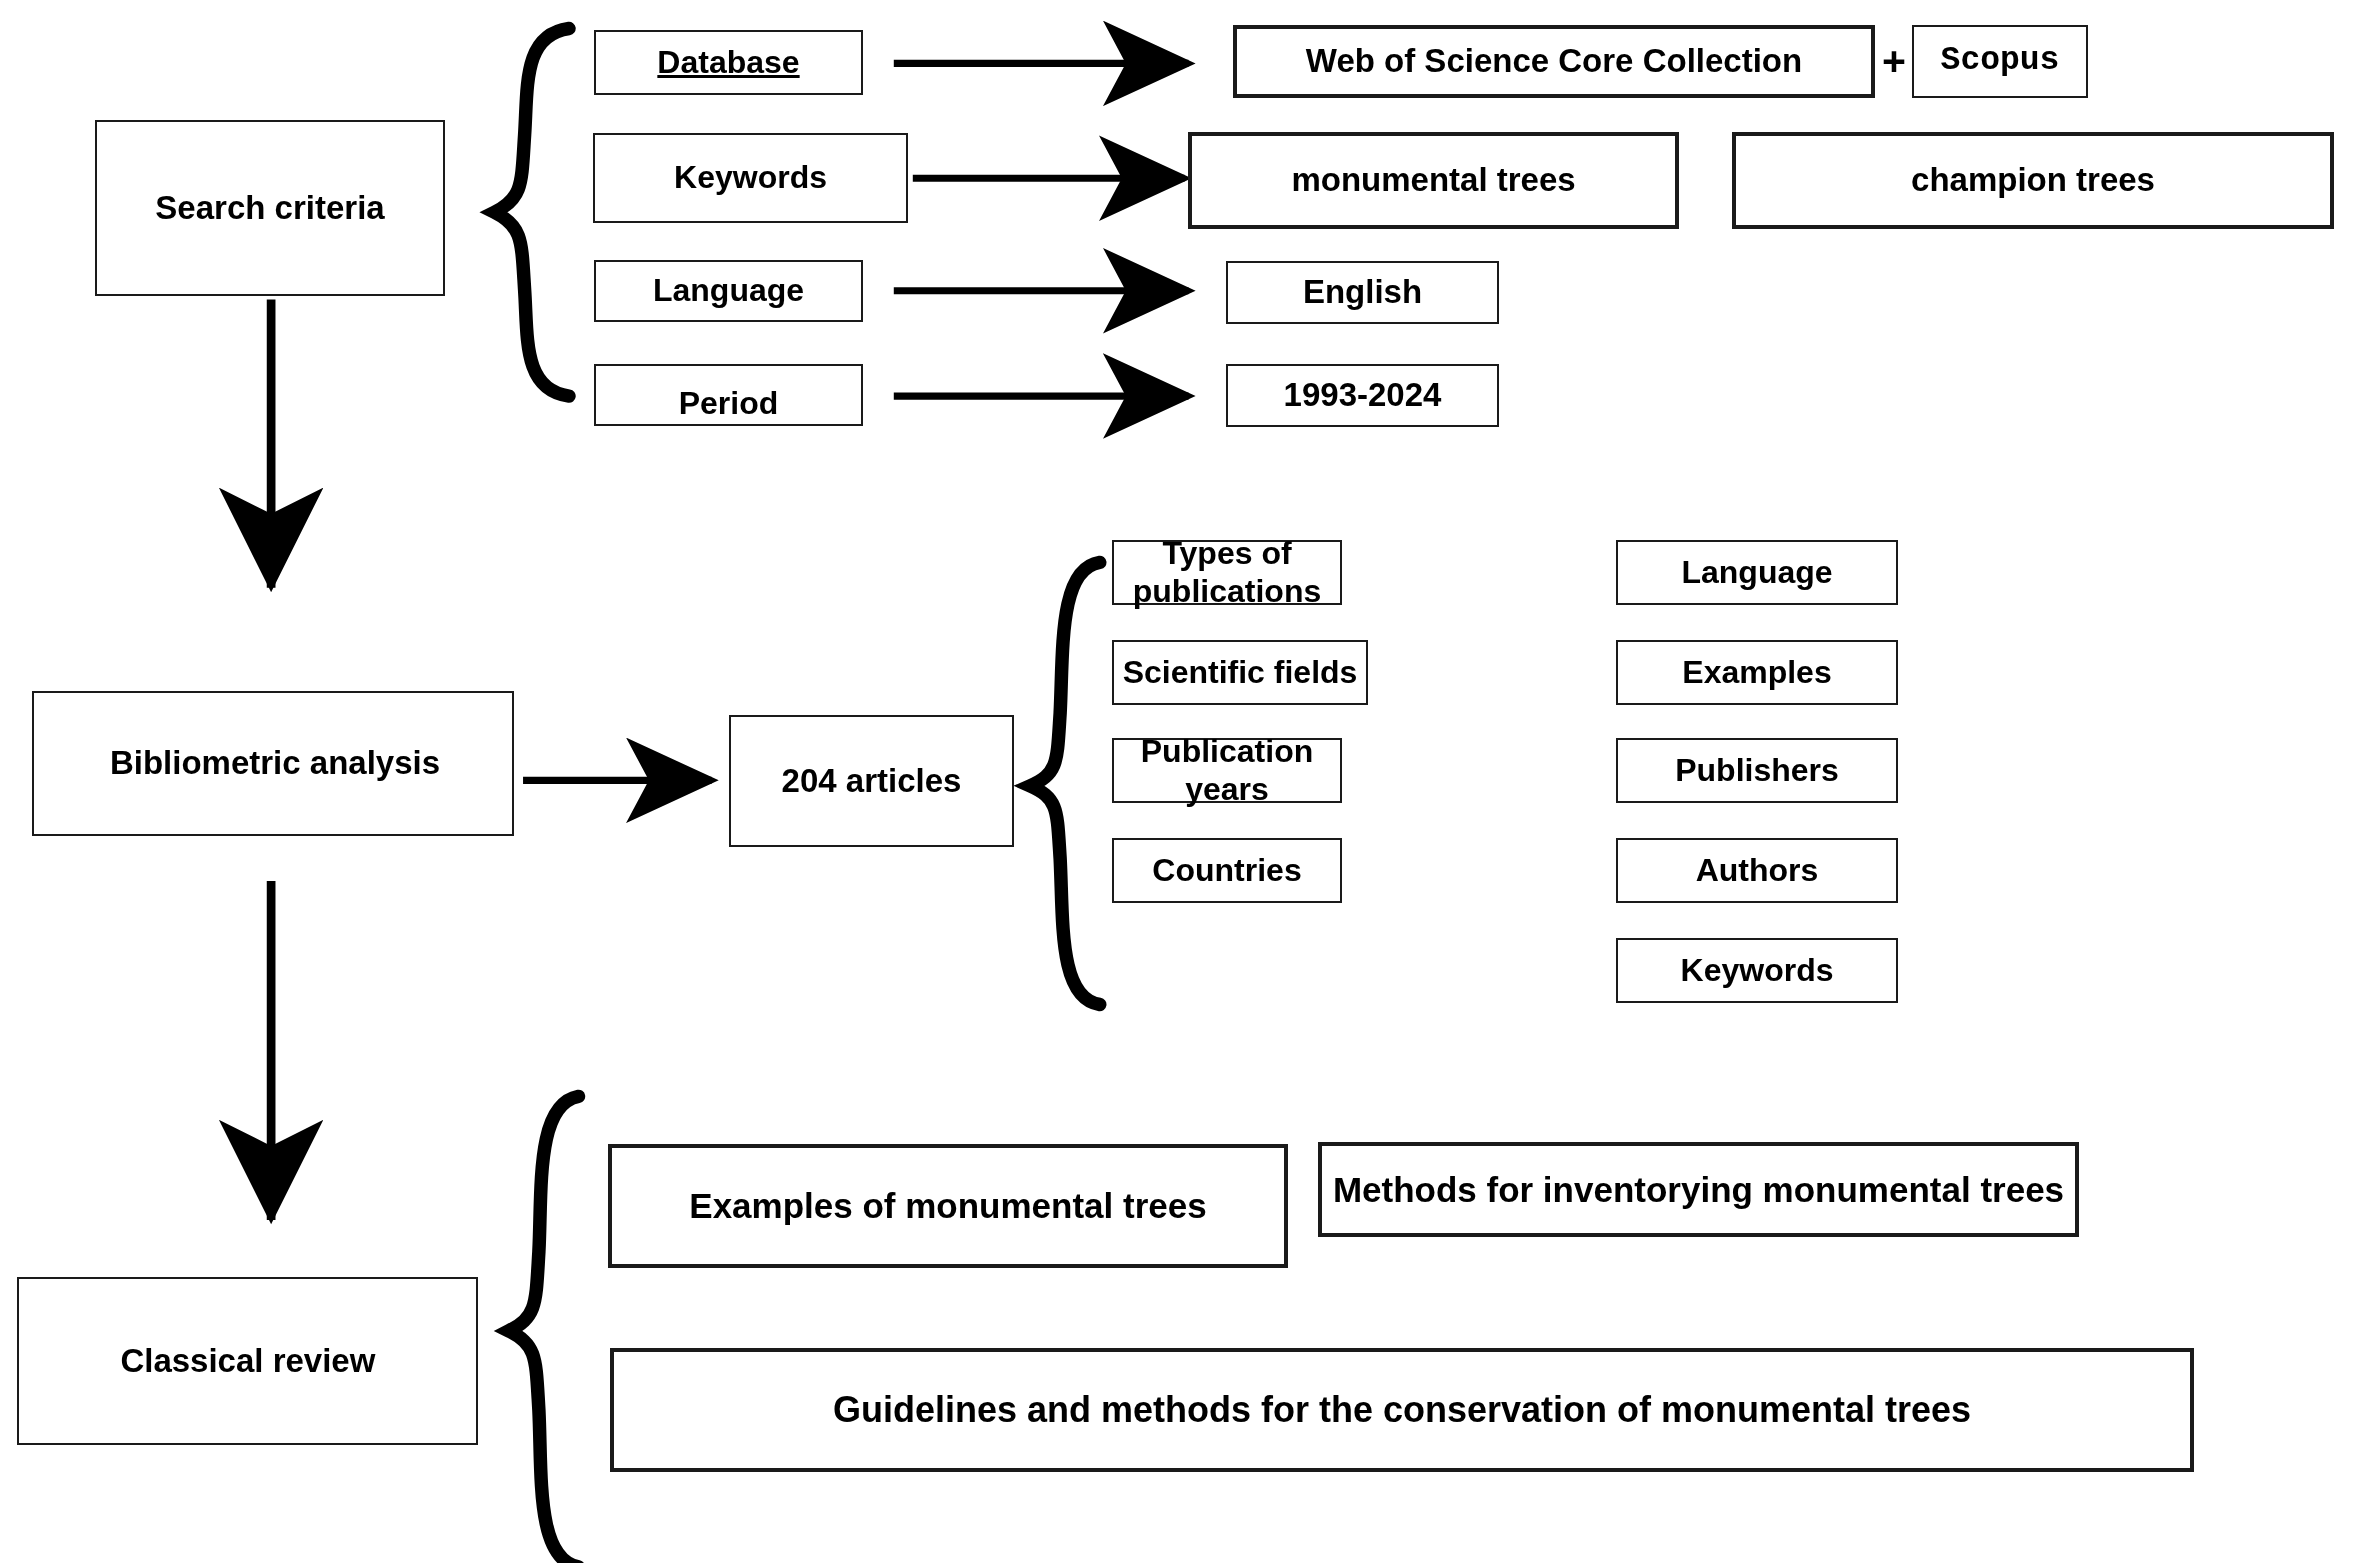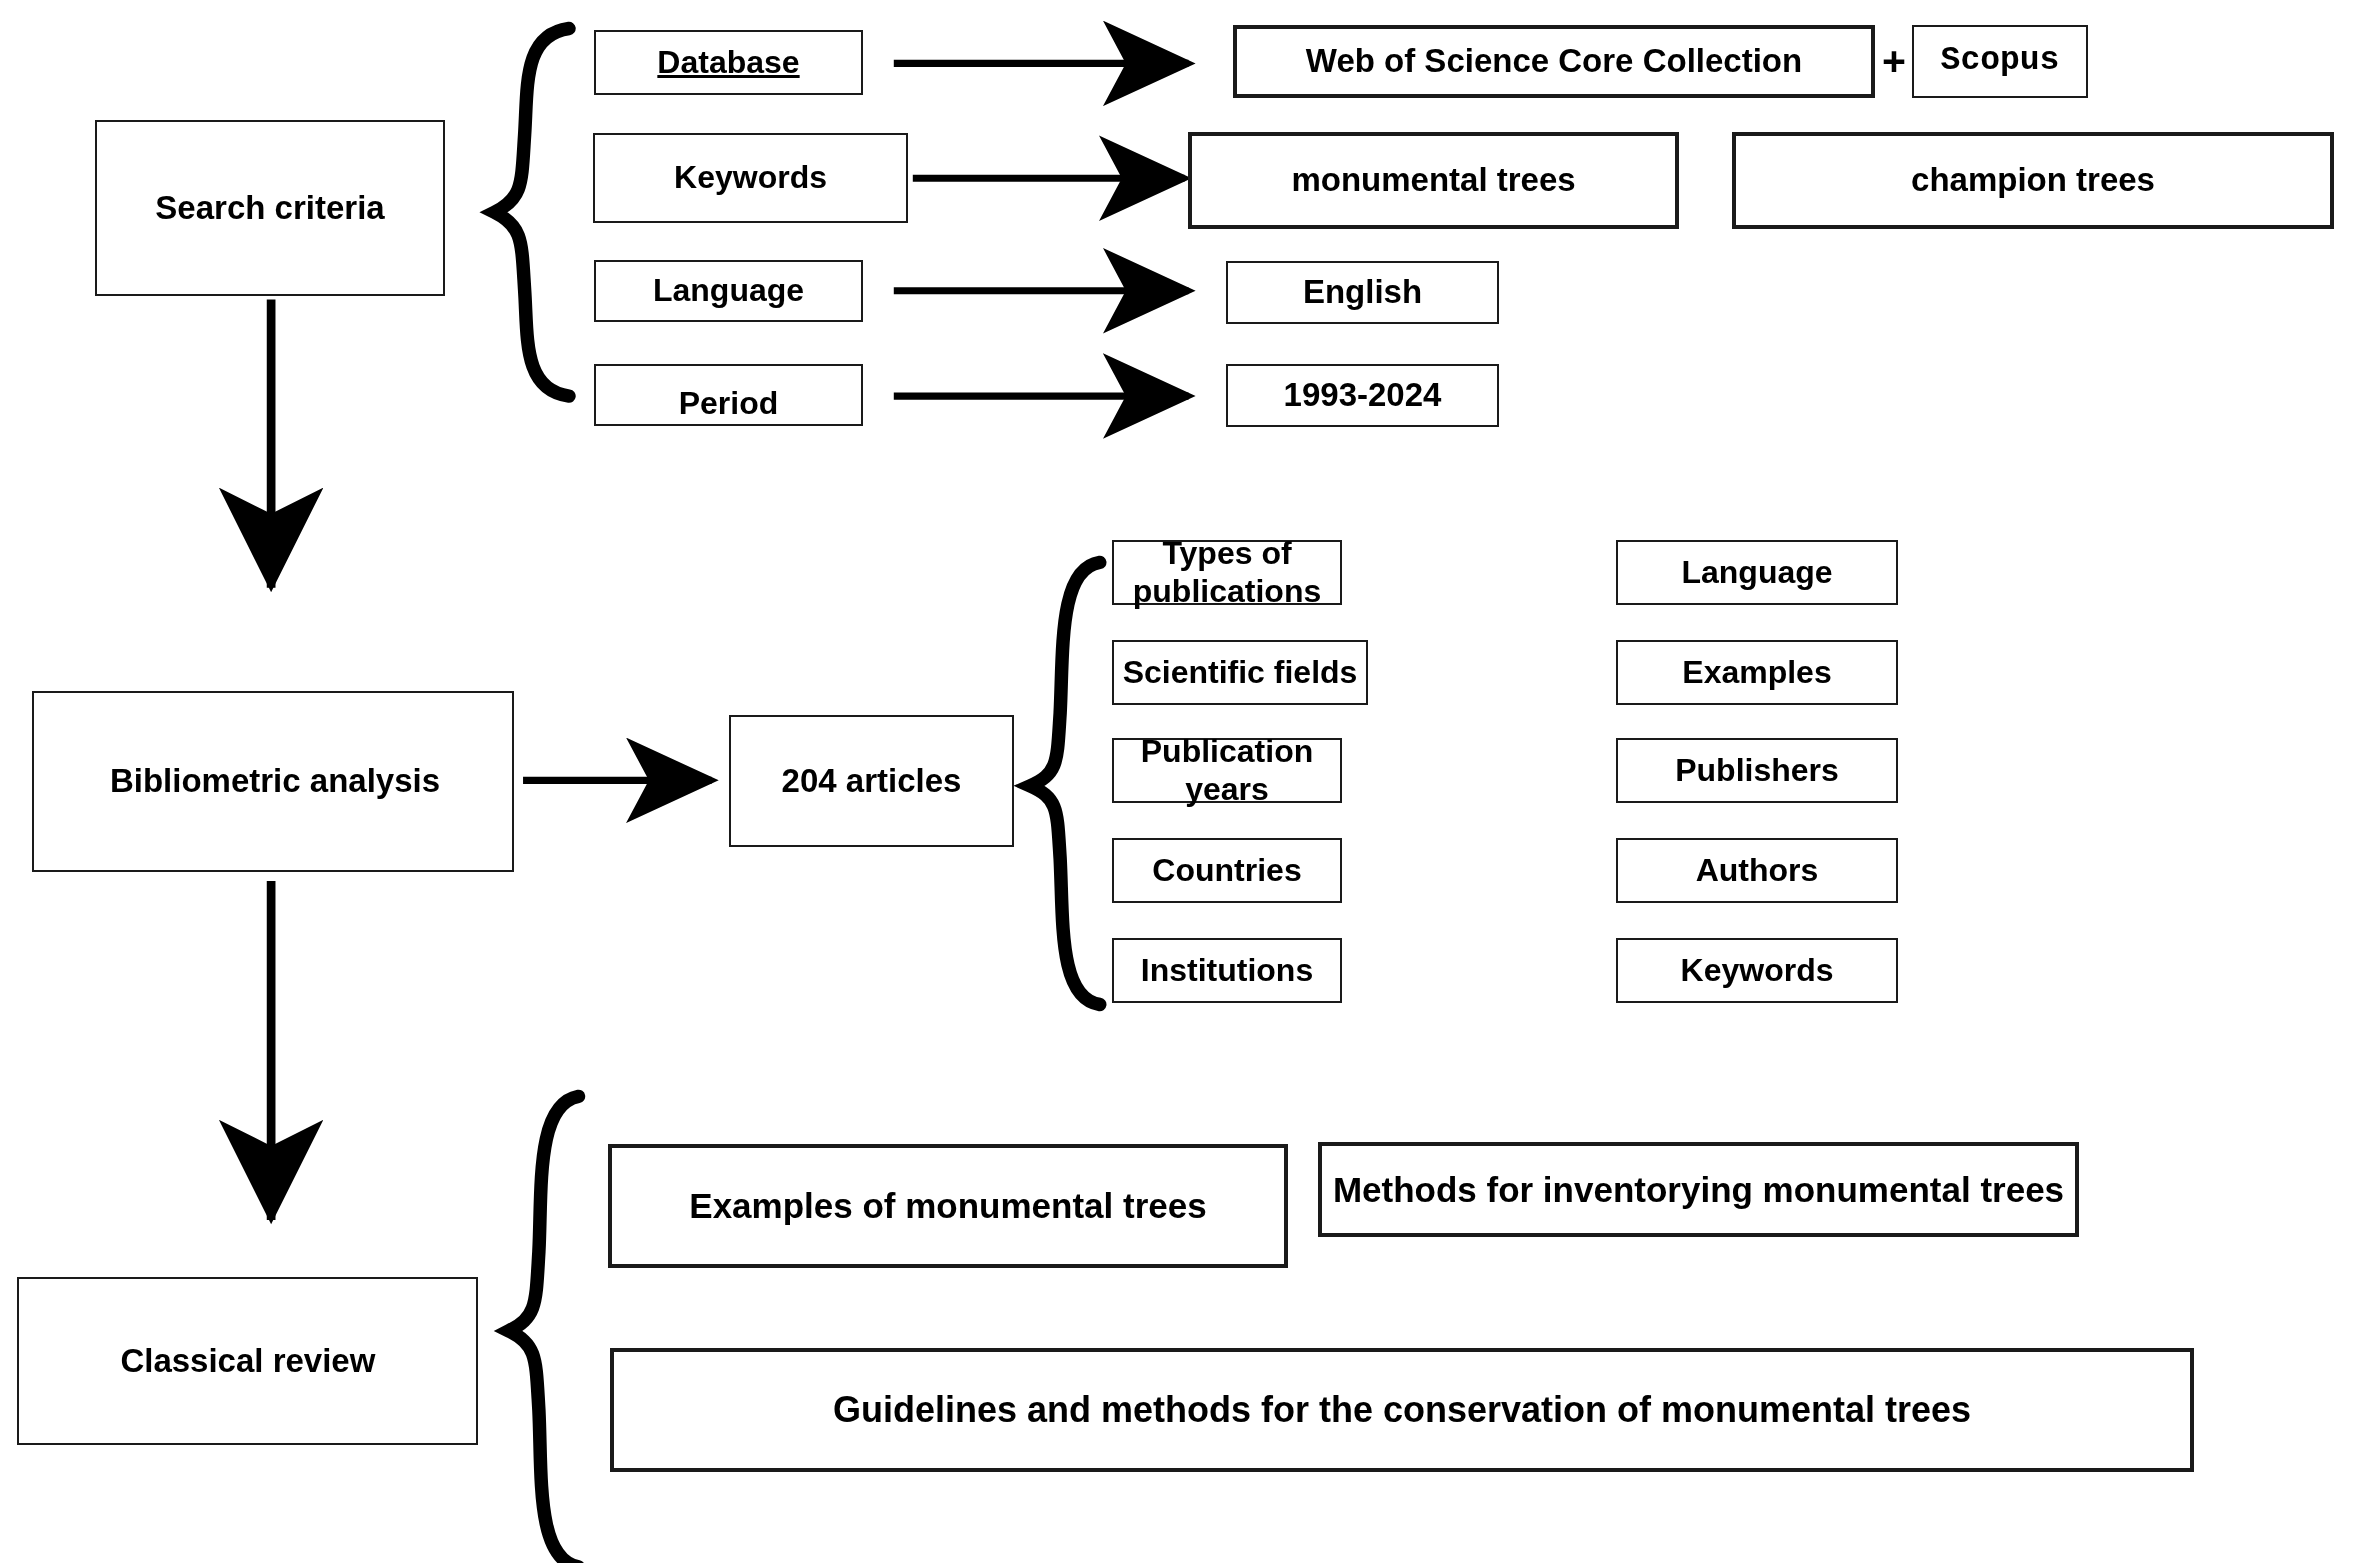--- a/index.html
+++ b/index.html
@@ -160,43 +160,40 @@
   </div>
 
   <div class="fbox thin" style="left:1226px; top:261px; width:273px; height:63px; font-size:33px;">
     <span class="txt">English</span>
   </div>
 
   <div class="fbox thin" style="left:1226px; top:364px; width:273px; height:63px; font-size:33px;">
     <span class="txt">1993-2024</span>
   </div>
 
-  <div class="fbox" style="left:32px; top:691px; width:482px; height:181px; font-size:33px;padding-left:12px;">
+  <div class="fbox" style="left:32px; top:691px; width:482px; height:145px; font-size:33px;padding-left:12px;">
     <span class="txt">Bibliometric analysis</span>
   </div>
 
   <div class="fbox" style="left:729px; top:715px; width:285px; height:132px; font-size:33px;">
     <span class="txt">204 articles</span>
   </div>
 
   <div class="fbox" style="left:1112px; top:540px; width:230px; height:65px; font-size:32px;">
     <span class="txt">Types of publications</span>
   </div>
   <div class="fbox" style="left:1112px; top:640px; width:256px; height:65px; font-size:32px;">
     <span class="txt">Scientific fields</span>
   </div>
   <div class="fbox" style="left:1112px; top:738px; width:230px; height:65px; font-size:32px;">
     <span class="txt">Publication years</span>
   </div>
   <div class="fbox" style="left:1112px; top:838px; width:230px; height:65px; font-size:32px;">
     <span class="txt">Countries</span>
   </div>
-  <div class="fbox" style="left:1112px; top:938px; width:230px; height:65px; font-size:32px;">
-    <span class="txt">Institutions</span>
-  </div>
 
   <div class="fbox" style="left:1616px; top:540px; width:282px; height:65px; font-size:32px;">
     <span class="txt">Language</span>
   </div>
   <div class="fbox" style="left:1616px; top:640px; width:282px; height:65px; font-size:32px;">
     <span class="txt">Examples</span>
   </div>
   <div class="fbox" style="left:1616px; top:738px; width:282px; height:65px; font-size:32px;">
     <span class="txt">Publishers</span>
   </div>

